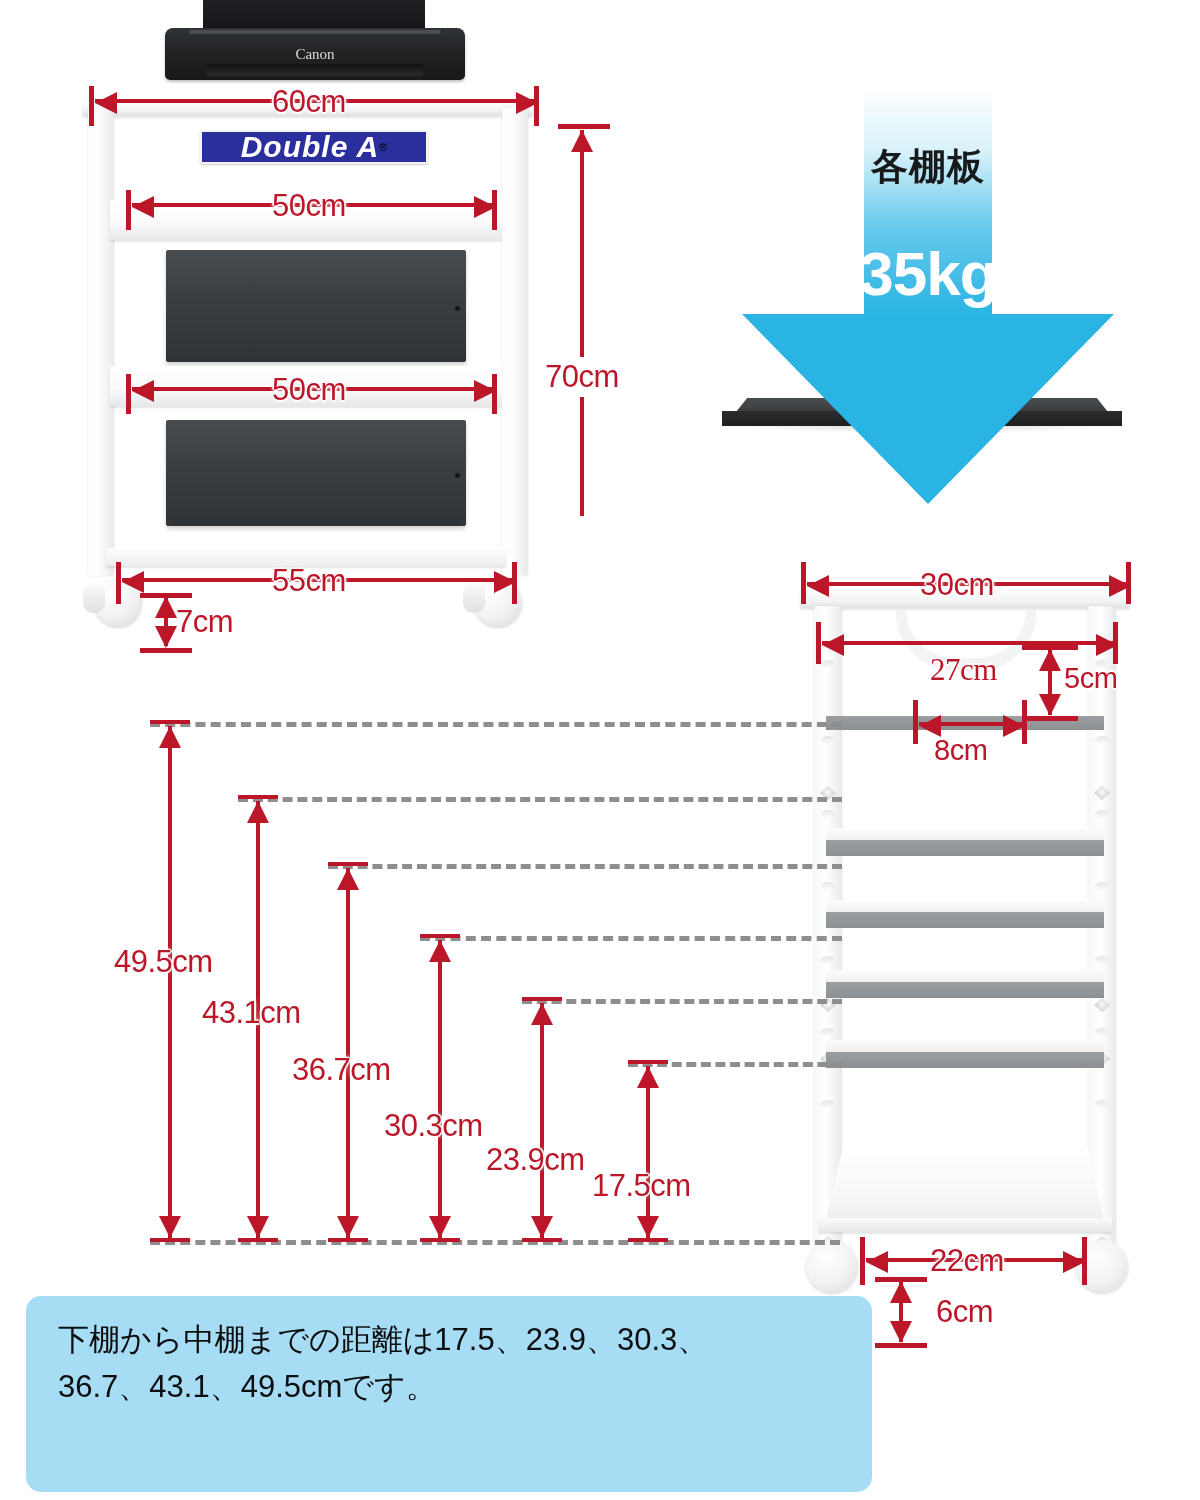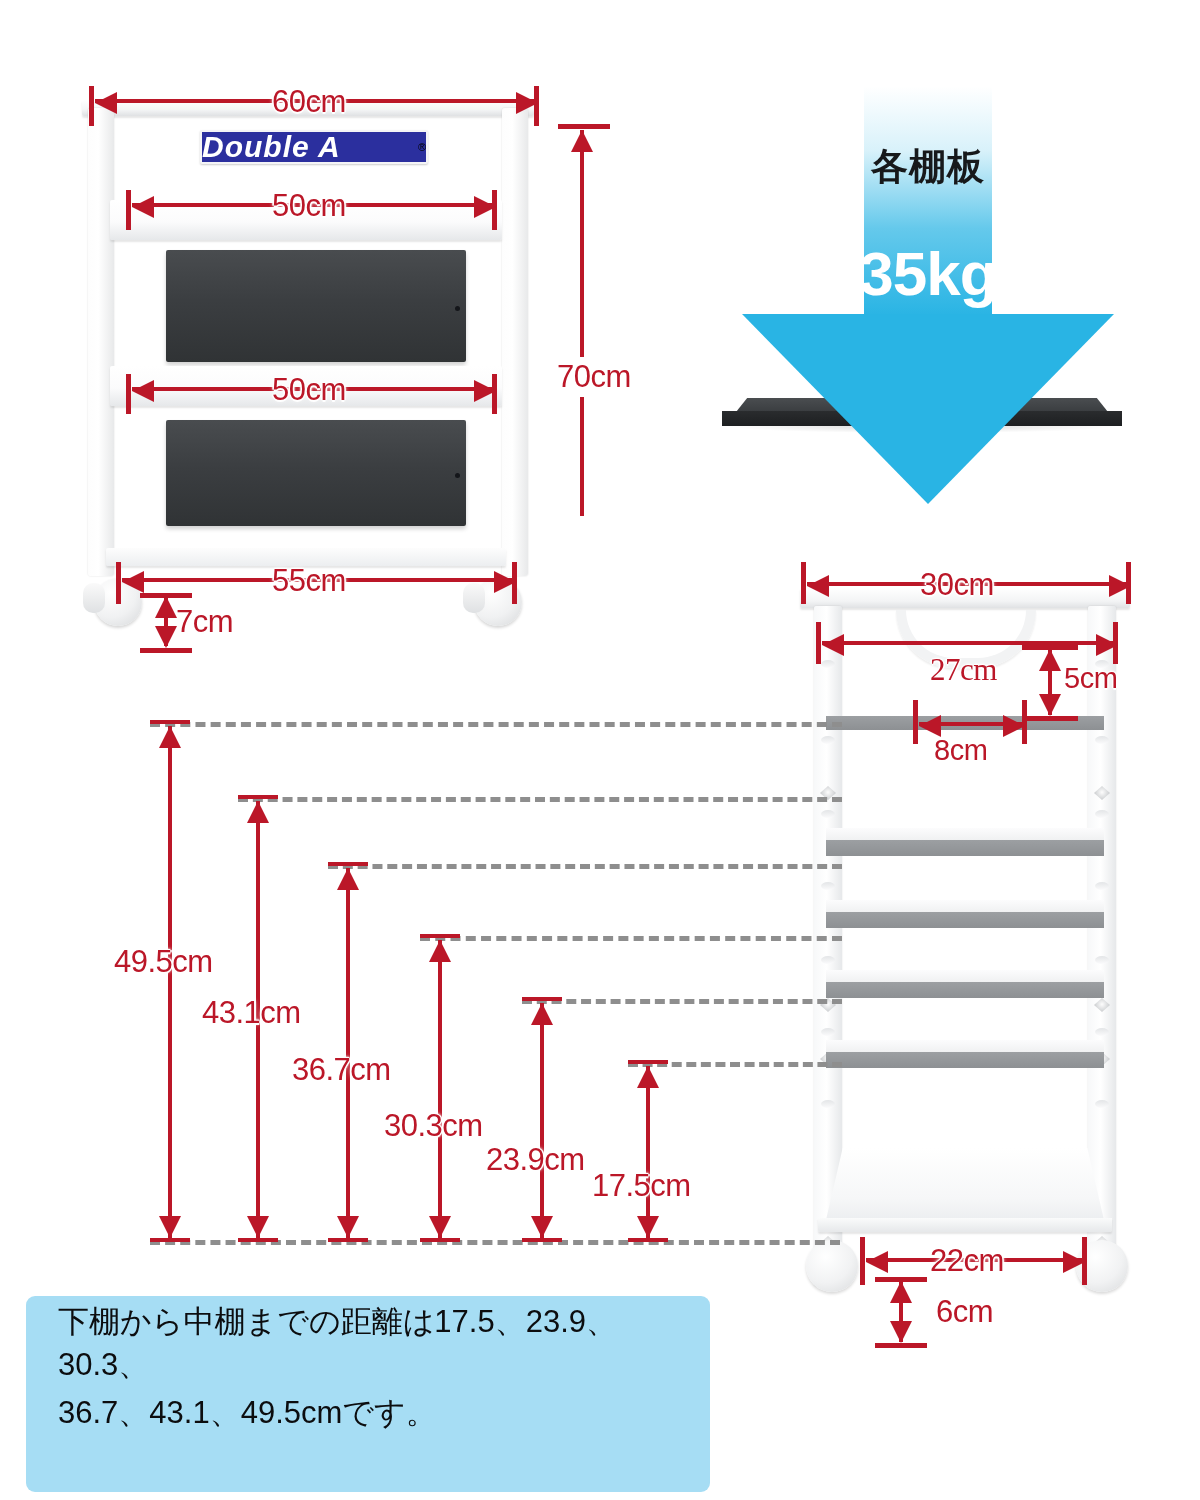--- a/index.html
+++ b/index.html
@@ -133,47 +133,53 @@
        background:linear-gradient(180deg,#ffffff,#f6f7f8 70%,#eceef0);
        clip-path:polygon(6% 0,94% 0,100% 100%,0 100%); }
   .rc-bottom .bt-edge{ position:absolute; left:0; top:70px; width:294px; height:14px;
        background:linear-gradient(180deg,#fafbfb,#e6e8ea); border-radius:0 0 2px 2px;
        box-shadow:0 2px 2px rgba(0,0,0,.10);}
   .rc-caster{ position:absolute; top:652px; width:52px; height:52px; border-radius:50%;
        background:radial-gradient(circle at 38% 32%,#ffffff,#f1f2f3 55%,#d8dadc);
        box-shadow:0 2px 3px rgba(0,0,0,.15);}
 
   
-  #callout{ position:absolute; left:26px; top:1296px; width:684px; height:196px;
-     background:#a6ddf4; border-radius:9px; padding:4px 30px 0 32px; z-index:50;}
+  #callout{ position:absolute; left:26px; top:1296px; width:846px; height:196px;
+     background:#a6ddf4; border-radius:15px; padding:22px 30px 0 32px; z-index:50;}
   #callout p{ margin:0 0 4px 0; color:#0c0d0f; font-size:31px; line-height:1.40;
      font-family:"Liberation Sans","DejaVu Sans",sans-serif;}
 </style>
 </head>
 <body>
 
 <div class="stage">
 
+  <div id="printer">
+    <div class="p-tray"></div>
+    <div class="p-body"></div>
+    <div class="p-logo">Canon</div>
+    <div class="p-slot"></div>
+  </div>
 
   <div id="left-cart">
     <div class="shelfTop" style="top:0px;"></div>
     <div class="post" style="left:0px;   top:8px; height:468px;"></div>
     <div class="post" style="left:414px; top:8px; height:468px;"></div>
 
     <div class="railband" style="left:22px; top:100px; width:392px;"></div>
     <div class="blackbox" style="left:78px; top:150px; width:300px; height:112px;"></div>
     <div class="railband" style="left:22px; top:266px; width:392px;"></div>
     <div class="blackbox" style="left:78px; top:320px; width:300px; height:106px;"></div>
     <div class="shelfPlain" style="left:18px; top:448px; width:400px;"></div>
 
     <div class="caster" style="left:6px;   top:478px;"></div>
     <div class="caster" style="left:386px; top:478px;"></div>
   </div>
 
-  <div id="ream" style="left:200px; top:130px; width:228px; height:34px;justify-content:space-between;">
+  <div id="ream" style="left:200px; top:130px; width:228px; height:34px;">
     <span>Double A</span>
       <sup>®</sup>
   </div>
 
   <div class="tick-v" style="left:89px;  top:86px; height:40px;"></div>
   <div class="tick-v" style="left:534px; top:86px; height:40px;"></div>
   <div class="hline" style="left:95px;  top:99px; width:442px;"></div>
   <div class="arw arw-l" style="left:95px;  top:92px;"></div>
   <div class="arw arw-r" style="left:516px; top:92px;"></div>
   <div class="dimtxt" style="left:272px; top:84px;">60cm</div>
@@ -202,21 +208,21 @@
   <div class="tick-h" style="left:140px; top:593px; width:52px;"></div>
   <div class="tick-h" style="left:140px; top:648px; width:52px;"></div>
   <div class="vline" style="left:164px; top:596px; height:50px;"></div>
   <div class="arw arw-u" style="left:155px; top:596px;"></div>
   <div class="arw arw-d" style="left:155px; top:626px;"></div>
   <div class="dimtxt" style="left:176px; top:604px;">7cm</div>
 
   <div class="tick-h" style="left:558px; top:124px; width:52px;"></div>
   <div class="vline" style="left:580px; top:130px; height:386px;"></div>
   <div class="arw arw-u" style="left:571px; top:130px;"></div>
-  <div class="dimtxt" style="left:554px; top:357px; background:#fff; padding:2px 3px;">70cm</div>
+  <div class="dimtxt" style="left:542px; top:357px; background:#fff; padding:2px 3px;">70cm</div>
 
   <div id="load">
     <div class="ld-shaft"></div>
     <div class="ld-head"></div>
     <div class="ld-t1">各棚板</div>
     <div class="ld-kg">35kg</div>
   </div>
   <div id="board">
     <div class="bd-top"></div>
     <div class="bd-front"></div>

